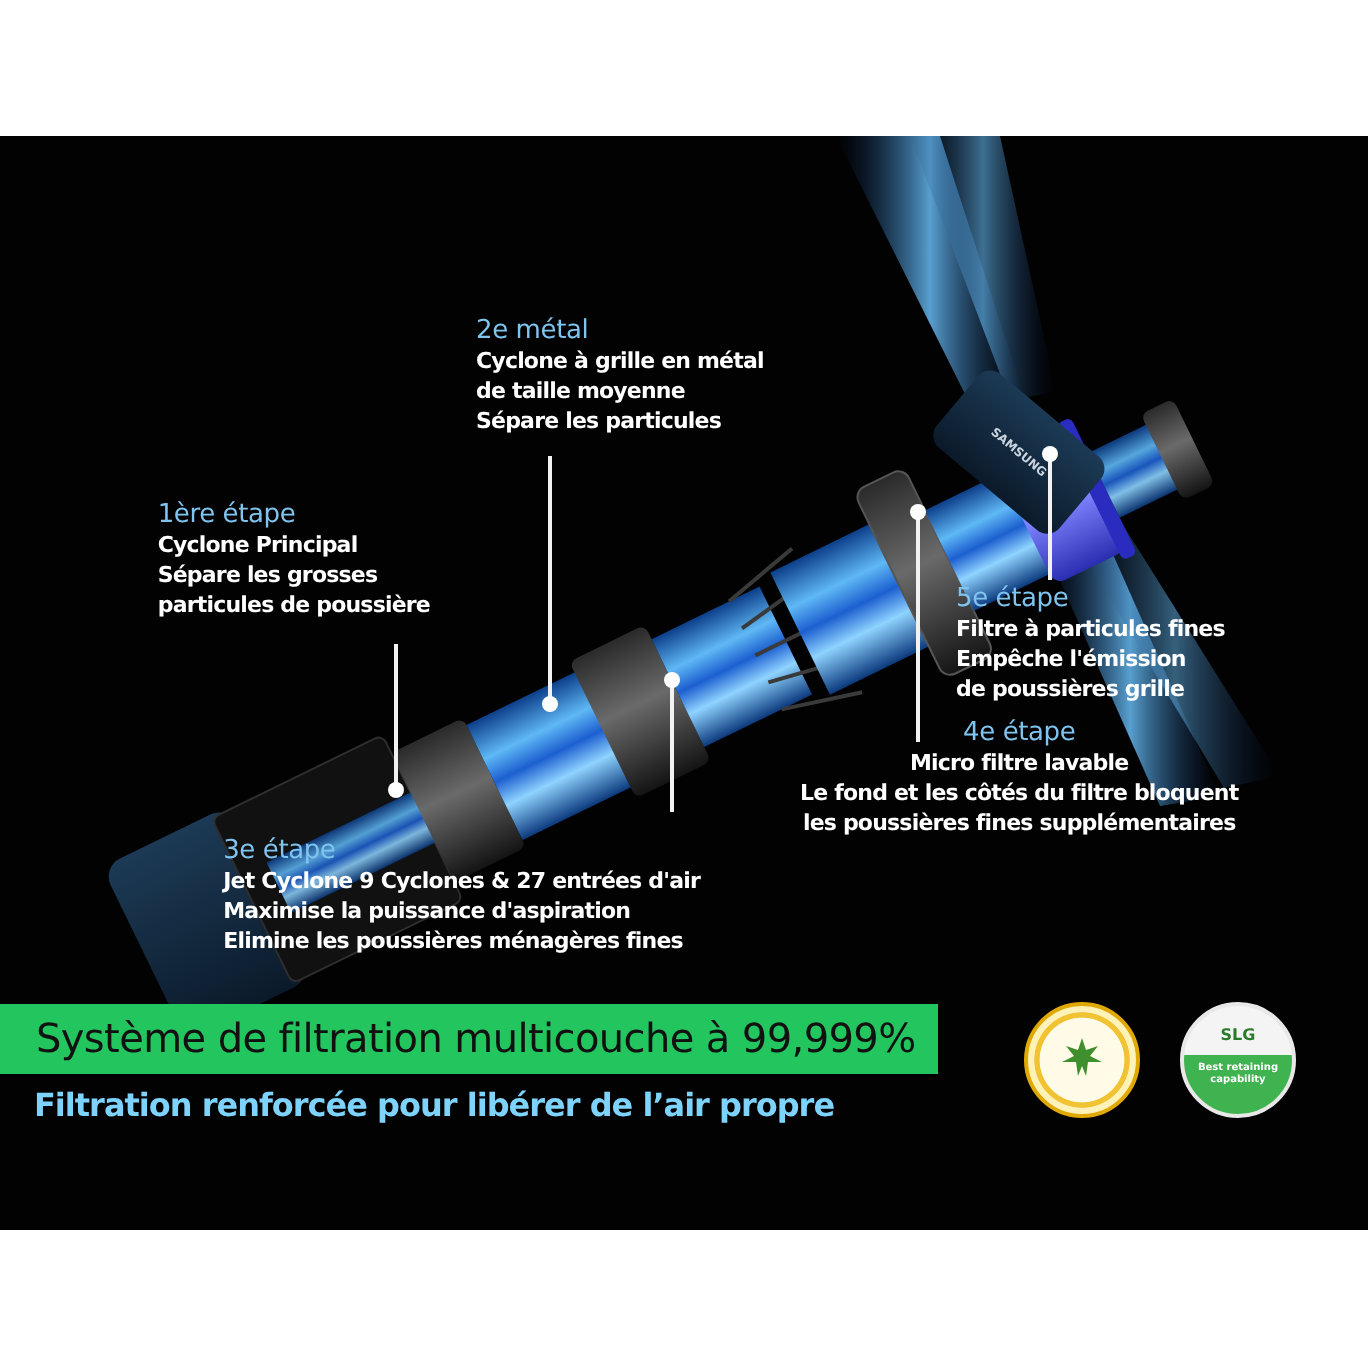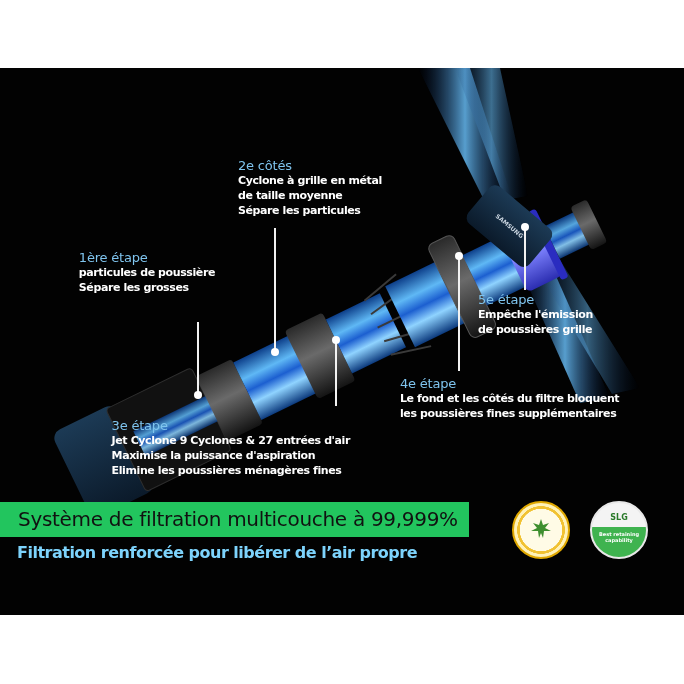--- a/index.html
+++ b/index.html
@@ -110,40 +110,43 @@
   <div class="leader" style="left:335px; top:272px; height:66px;"></div>
   <div class="dot" style="left:332px; top:268px;"></div>
 
   <div class="leader" style="left:458px; top:188px; height:115px;"></div>
   <div class="dot" style="left:455px; top:184px;"></div>
 
   <div class="leader" style="left:524px; top:160px; height:62px;"></div>
   <div class="dot" style="left:521px; top:155px;"></div>
 
   <div class="step" style="left:238px; top:90px;">
-    <div class="title">2e côtés</div>
+    <div class="title">2e métal</div>
     <span class="line">Cyclone à grille en métal</span>
     <span class="line">de taille moyenne</span>
     <span class="line">Sépare les particules</span>
   </div>
 
   <div class="step right" style="right:469px; top:182px;">
     <div class="title">1ère étape</div>
+    <span class="line">Cyclone Principal</span>
+    <span class="line">Sépare les grosses</span>
     <span class="line">particules de poussière</span>
-    <span class="line">Sépare les grosses</span>
   </div>
 
   <div class="step" style="left:478px; top:224px;">
     <div class="title">5e étape</div>
+    <span class="line">Filtre à particules fines</span>
     <span class="line">Empêche l'émission</span>
     <span class="line">de poussières grille</span>
   </div>
 
-  <div class="step" style="left:400px; top:308px;">
+  <div class="step" style="left:400px; top:291px;text-align:center;">
     <div class="title">4e étape</div>
+    <span class="line">Micro filtre lavable</span>
     <span class="line">Le fond et les côtés du filtre bloquent</span>
     <span class="line">les poussières fines supplémentaires</span>
   </div>
 
   <div class="step right" style="right:334px; top:350px;">
     <div class="title">3e étape</div>
     <span class="line">Jet Cyclone 9 Cyclones &amp; 27 entrées d'air</span>
     <span class="line">Maximise la puissance d'aspiration</span>
     <span class="line">Elimine les poussières ménagères fines</span>
   </div>

